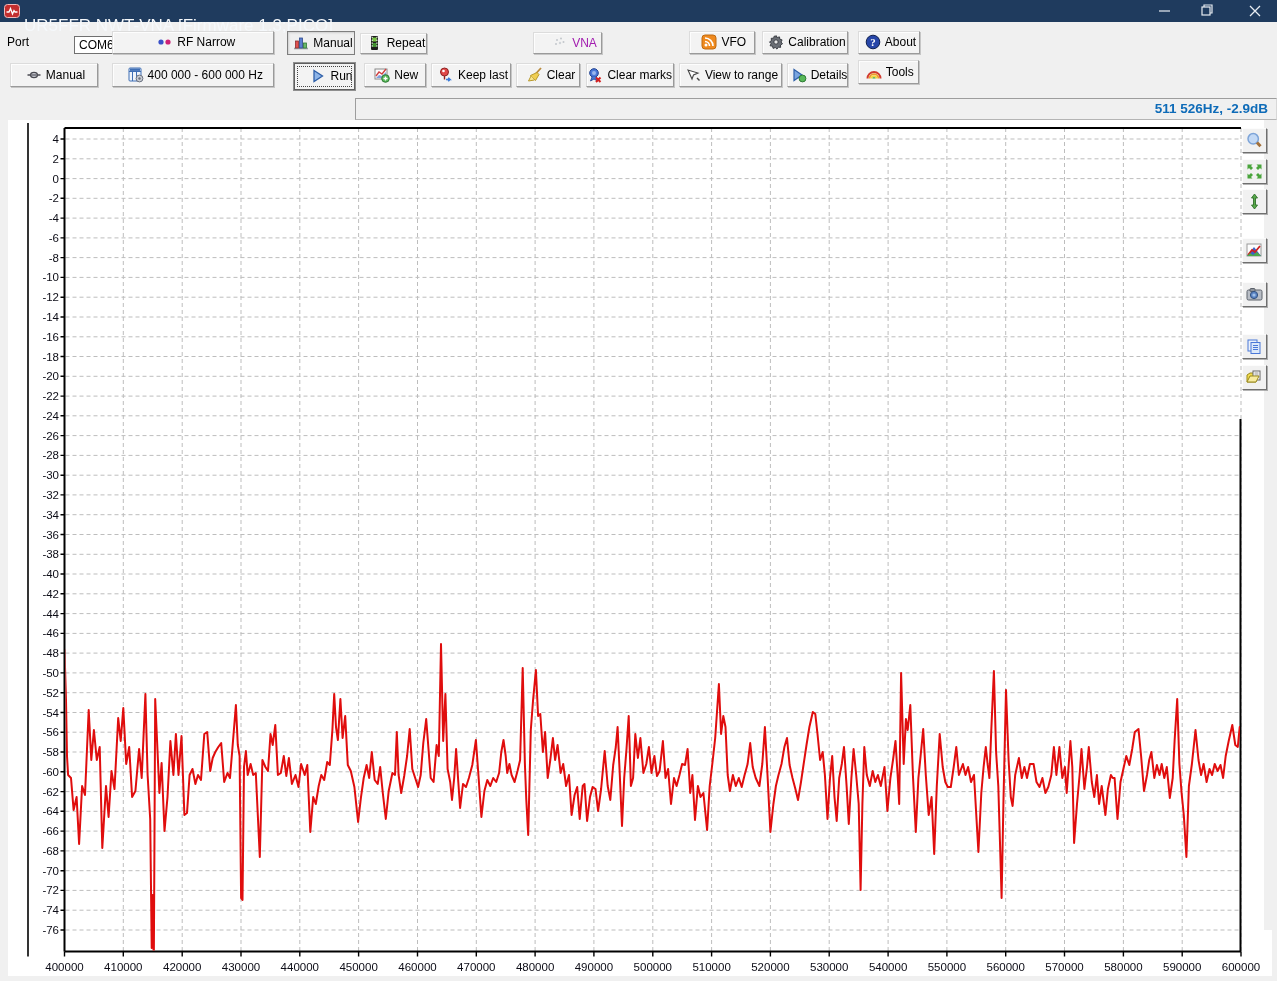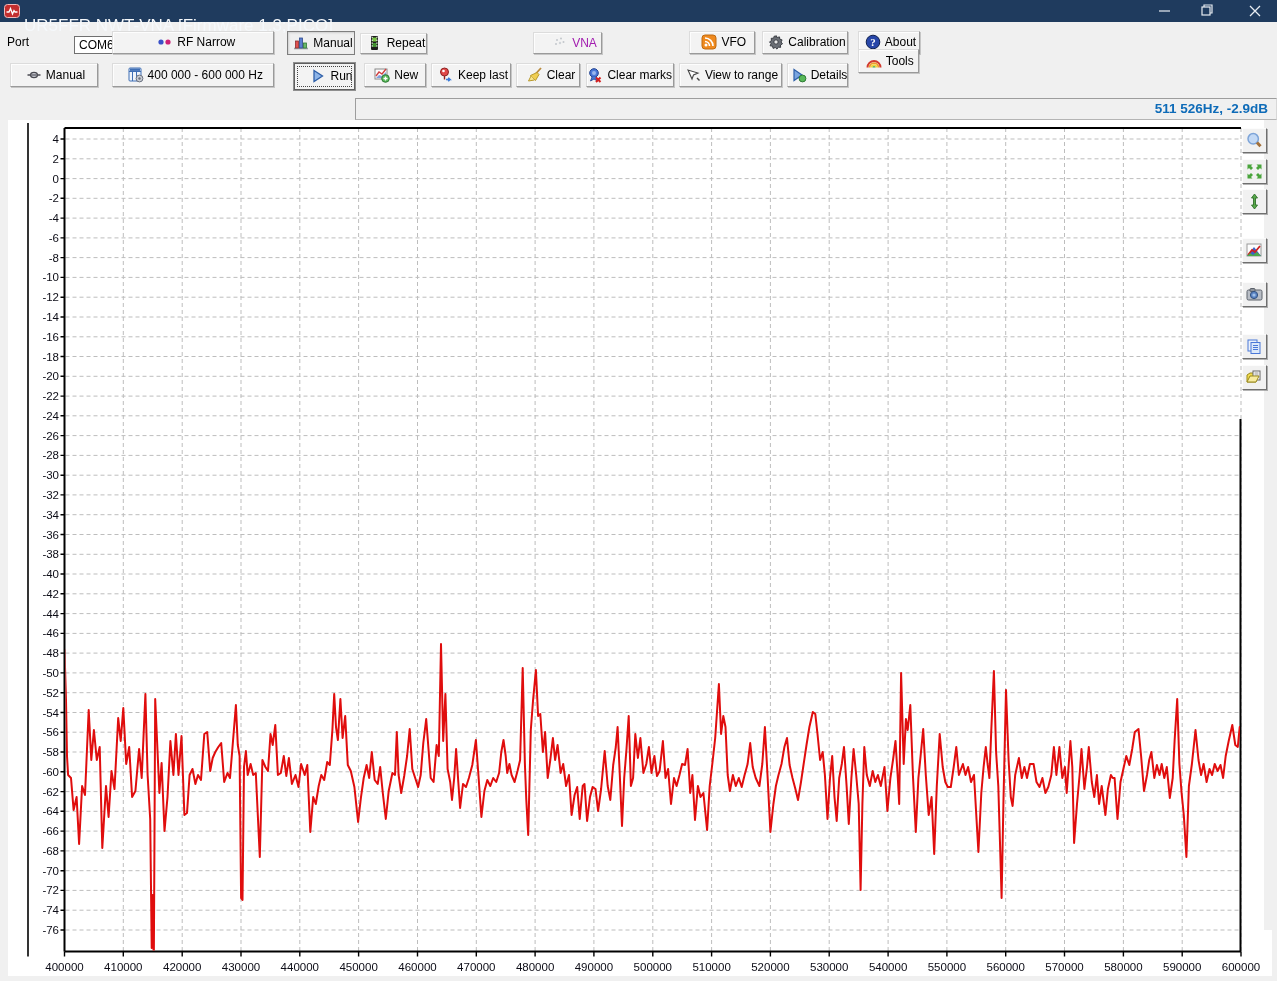--- a/index.html
+++ b/index.html
@@ -260,21 +260,21 @@
     </svg>
     <span class="tbtxt">View to range</span>
   </div>
 <div class="btn " style="left:787px;top:62.5px;width:61px;height:24px;padding-left:3px">
     <svg width="16" height="16" viewBox="0 0 16 16">
       <path d="M3 2.5L11 8L3 13.5z" fill="#7aa6e0" stroke="#2e5fa8" stroke-width="1.2"></path>
       <circle cx="11.5" cy="11.5" r="3.4" fill="#58b858" stroke="#2f7a36"></circle>
     </svg>
     <span class="tbtxt">Details</span>
   </div>
-<div class="btn " style="left:858px;top:49px;width:60.5px;height:24px;padding-left:3px">
+<div class="btn " style="left:858px;top:60px;width:60.5px;height:24px;padding-left:3px">
     <svg width="16" height="16" viewBox="0 0 16 16">
       <path d="M1.5 14.5 A 6.5 6.5 0 0 1 14.5 14.5" fill="none" stroke="#d23a2e" stroke-width="2"></path>
       <path d="M3.6 14.5 A 4.4 4.4 0 0 1 12.4 14.5" fill="none" stroke="#f09a2c" stroke-width="1.9"></path>
       <path d="M5.6 14.5 A 2.4 2.4 0 0 1 10.4 14.5" fill="none" stroke="#f3d43a" stroke-width="1.9"></path>
       <path d="M7.3 14.5 A 0.7 0.7 0 0 1 8.7 14.5" fill="none" stroke="#4aa84a" stroke-width="1.7"></path>
     </svg>
     <span class="tbtxt">Tools</span>
   </div>
 <div id="status">511 526Hz, -2.9dB</div>
 <div class="sbtn" style="top:128px">

